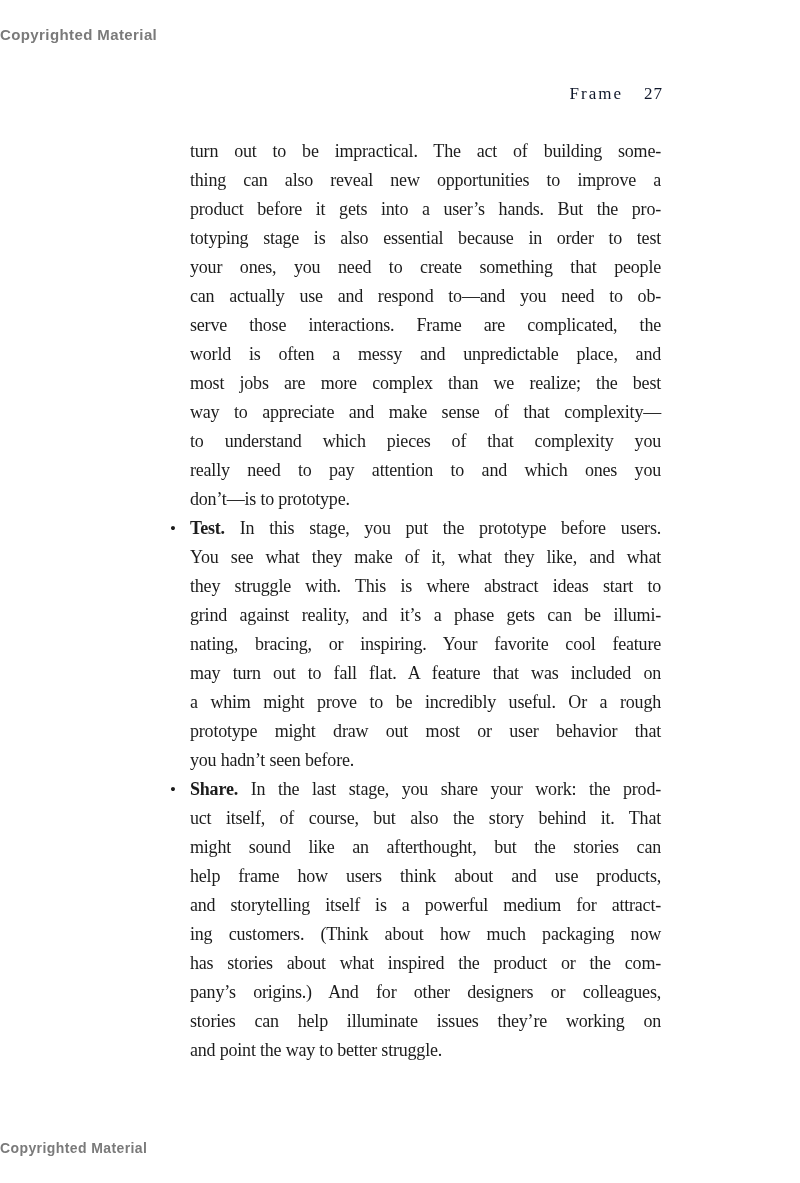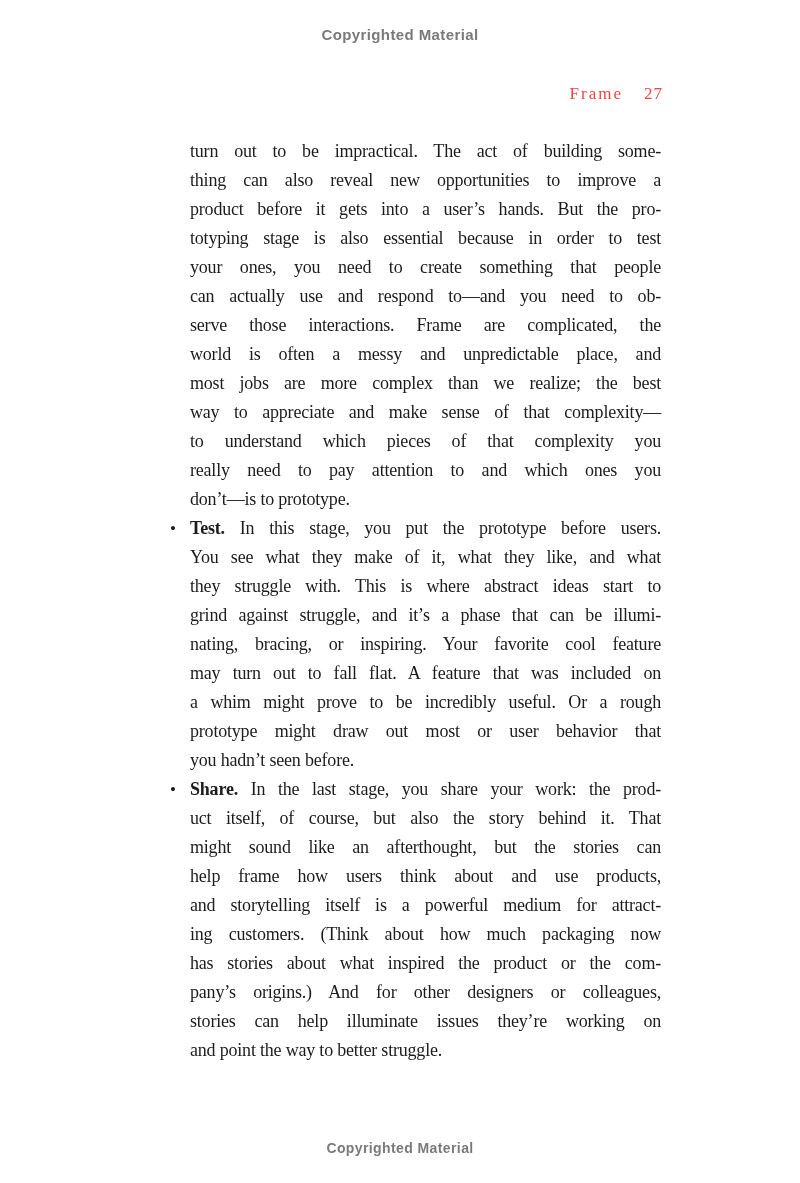--- a/index.html
+++ b/index.html
@@ -8,35 +8,34 @@
     width: 800px;
     height: 1183px;
     margin: 0 auto;
     background: #ffffff;
     overflow: hidden;
   }
   .copyright {
     position: absolute;
     left: 0;
     width: 100%;
-    text-align: center;
     color: #7a7a7a;
     font-family: "Liberation Sans", "DejaVu Sans", sans-serif;
     font-weight: 700;
     letter-spacing: 0.4px;
   }
   .copyright.top { top: 26px; font-size: 15px; }
   .copyright.bottom { top: 1140px; font-size: 14px; }
   .running-header {
     position: absolute;
     top: 84px;
     right: 137px;
     font-family: "Liberation Serif", "DejaVu Serif", serif;
     font-size: 17px;
-    color: #ef4444;
+    color: #0f172a;
   }
   .running-header .title { letter-spacing: 2px; }
   .running-header .pagenum { margin-left: 21px; letter-spacing: 1px; }
   .body-text {
     position: absolute;
     left: 190px;
     top: 137px;
     width: 471px;
     font-family: "Liberation Serif", "DejaVu Serif", serif;
     font-size: 18px;
@@ -87,21 +86,21 @@
         <div class="line">way to appreciate and make sense of that complexity—</div>
         <div class="line">to understand which pieces of that complexity you</div>
         <div class="line">really need to pay attention to and which ones you</div>
         <div class="line last">don’t—is to prototype.</div>
       </div>
       <div class="para bullet">
         <span class="marker">•</span>
         <div class="line"><b>Test.</b> In this stage, you put the prototype before users.</div>
         <div class="line">You see what they make of it, what they like, and what</div>
         <div class="line">they struggle with. This is where abstract ideas start to</div>
-        <div class="line">grind against struggle, and it’s a phase that can be illumi-</div>
+        <div class="line">grind against reality, and it’s a phase gets can be illumi-</div>
         <div class="line">nating, bracing, or inspiring. Your favorite cool feature</div>
         <div class="line">may turn out to fall flat. A feature that was included on</div>
         <div class="line">a whim might prove to be incredibly useful. Or a rough</div>
         <div class="line">prototype might draw out most or user behavior that</div>
         <div class="line last">you hadn’t seen before.</div>
       </div>
       <div class="para bullet">
         <span class="marker">•</span>
         <div class="line"><b>Share.</b> In the last stage, you share your work: the prod-</div>
         <div class="line">uct itself, of course, but also the story behind it. That</div>

